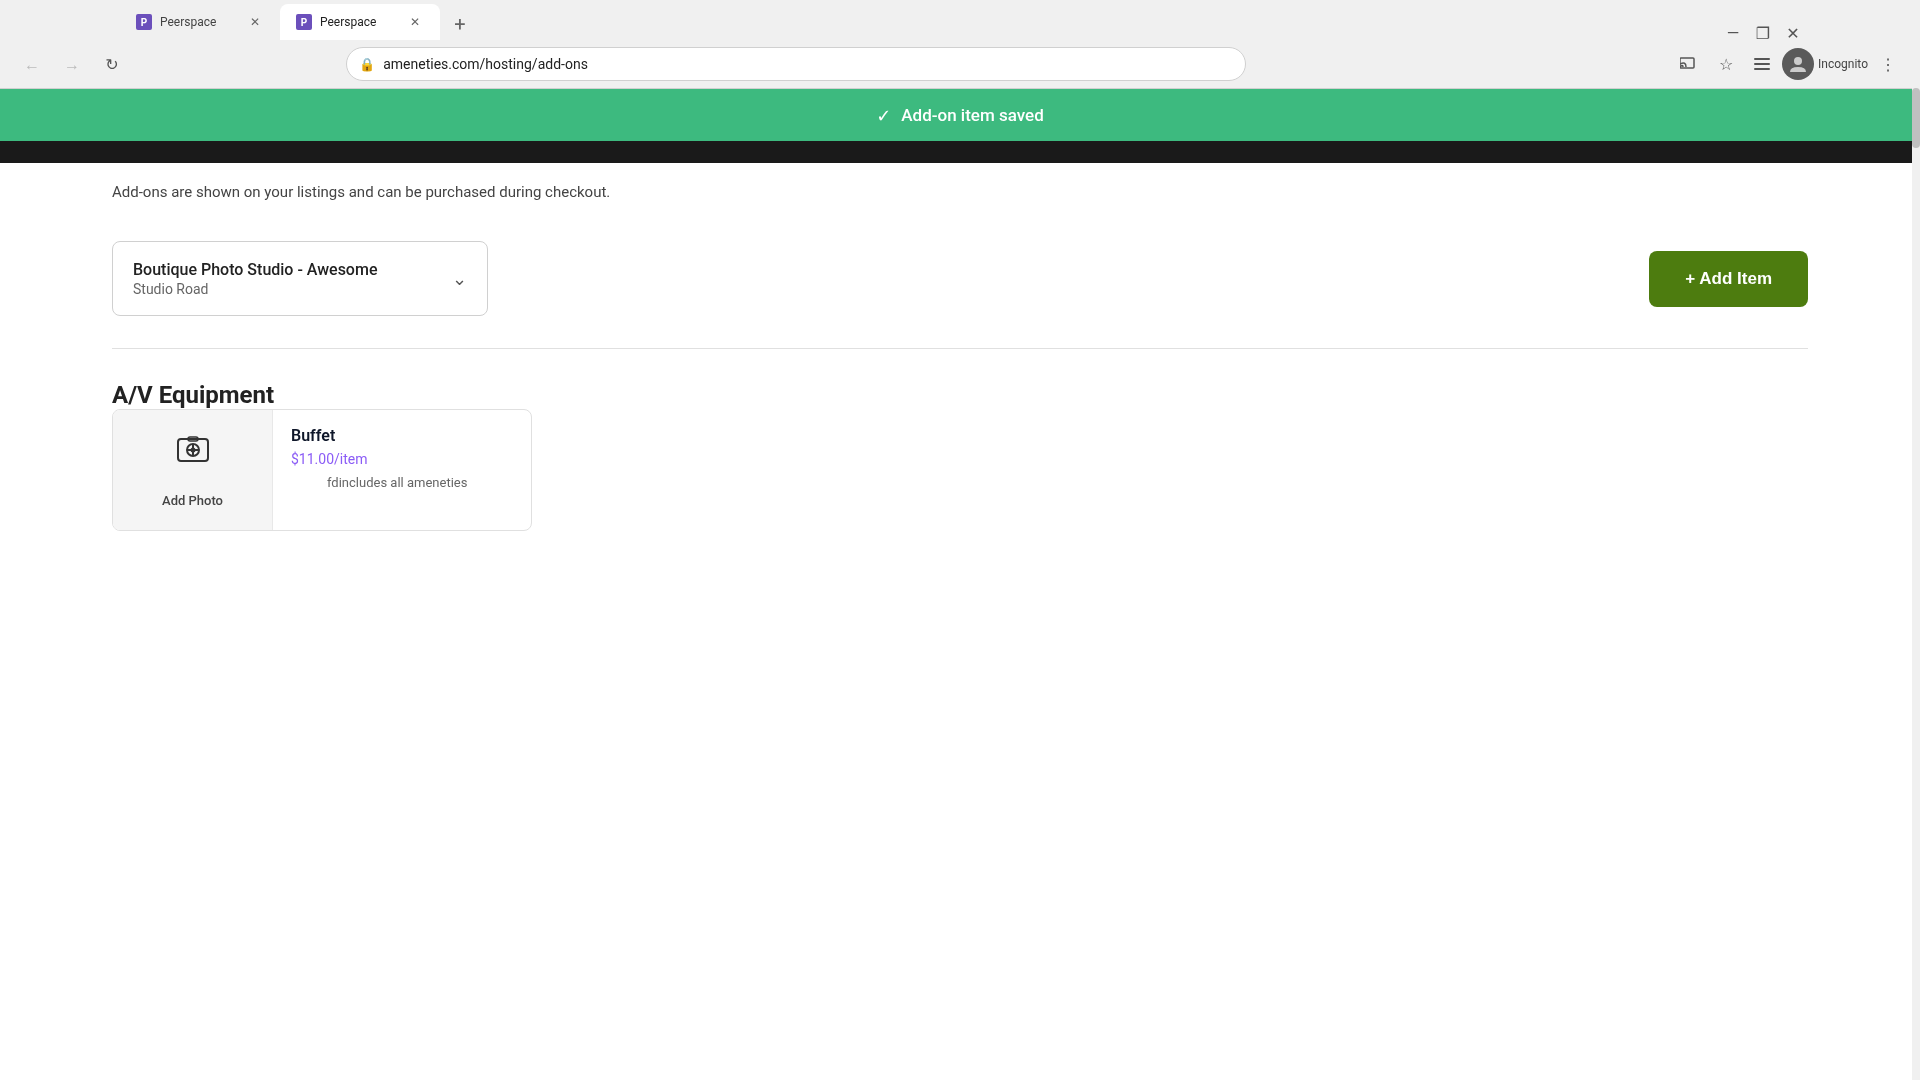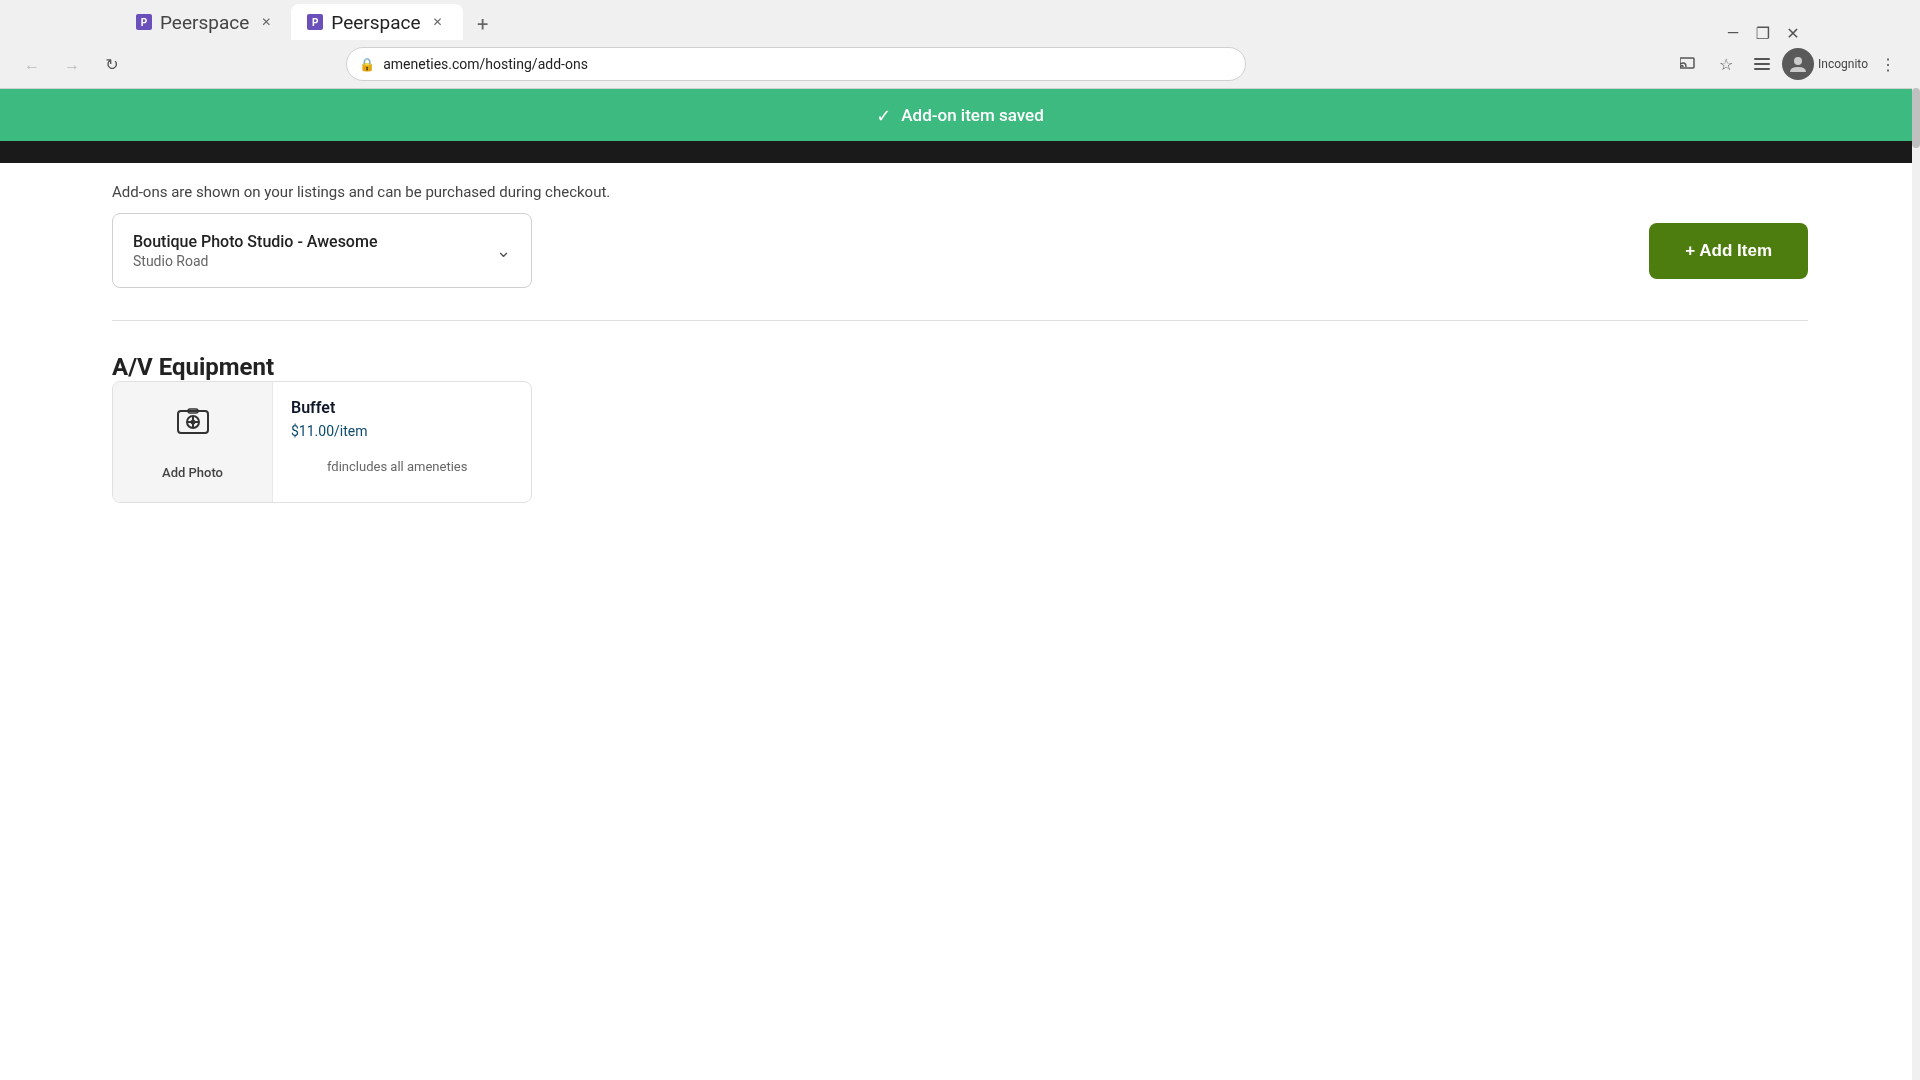--- a/index.html
+++ b/index.html
@@ -55,21 +55,21 @@
       font-size: 10px;
       font-weight: bold;
       flex-shrink: 0;
     }
 
     .browser-tab .tab-title {
       flex: 1;
       overflow: hidden;
       text-overflow: ellipsis;
       white-space: nowrap;
-      font-size: 19px;
+      font-size: 12px;
     }
 
     .browser-tab .tab-close {
       width: 18px;
       height: 18px;
       border-radius: 50%;
       display: flex;
       align-items: center;
       justify-content: center;
       font-size: 12px;
@@ -252,36 +252,36 @@
     }
 
     
     .main-content {
       padding: 20px 112px;
     }
 
     .addons-description {
       font-size: 15px;
       color: #444;
-      margin-bottom: 12px;
+      margin-bottom: 40px;
     }
 
     
     .venue-row {
       display: flex;
       align-items: center;
       justify-content: space-between;
       margin-bottom: 32px;
     }
 
     .venue-dropdown {
       border: 1px solid #d0d0d0;
       border-radius: 8px;
       padding: 18px 20px;
-      width: 420px;
+      width: 376px;
       display: flex;
       align-items: center;
       justify-content: space-between;
       cursor: pointer;
       background: white;
     }
 
     .venue-info .venue-name {
       font-size: 16px;
       color: #222;
@@ -369,22 +369,22 @@
 
     .item-name {
       font-size: 16px;
       font-weight: 600;
       color: #0f172a;
       margin-bottom: 6px;
     }
 
     .item-price {
       font-size: 14px;
-      color: #0c4a6e;
-      margin-bottom: 20px;
+      color: #8b5cf6;
+      margin-bottom: 8px;
     }
 
     .item-description {
       font-size: 13px;
       color: #666;
       margin-left: 36px;
     }
   </style>
 </head>
 <body>

